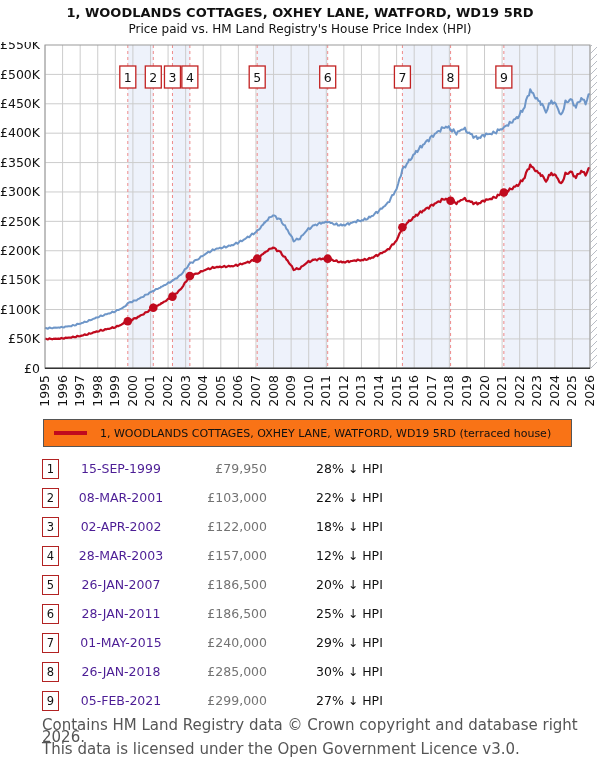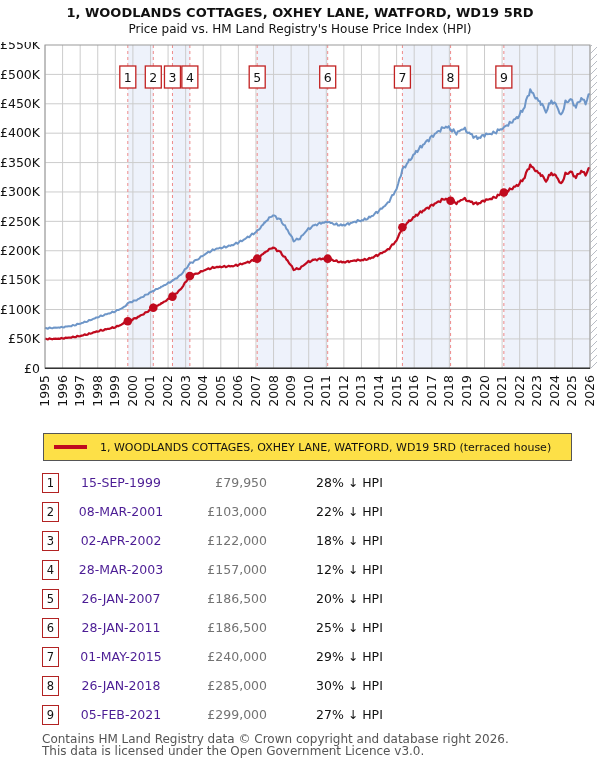--- a/index.html
+++ b/index.html
@@ -2,31 +2,31 @@
 <html><head>
 <meta charset="utf-8">
 <style>
   html,body{margin:0;padding:0;background:#ffffff;}
   body{width:600px;height:770px;font-family:"DejaVu Sans","Liberation Sans",sans-serif;color:#1a1a1a;overflow:hidden;}
   #app{position:relative;width:600px;height:770px;}
   .title-block{padding-top:4px;height:38px;text-align:center;}
   .chart-title{font-size:13px;line-height:17px;color:#111;font-weight:bold;}
   .chart-subtitle{font-size:12px;line-height:16px;color:#111;}
   #chart-svg{display:block;}
-  .legend-box{margin:15px 0 0 43px;width:512px;border:1px solid #555;padding:4px 5px 4px 10px;background:#fde047;}
+  .legend-box{margin:1px 0 0 43px;width:512px;border:1px solid #555;padding:4px 5px 4px 10px;background:#f97316;}
   .legend-row{display:flex;align-items:center;height:18px;}
   .legend-swatch{display:inline-block;width:33px;margin-right:13px;flex:0 0 33px;}
   .legend-label{font-size:11px;color:#111;white-space:nowrap;}
   .sale-table{margin:7px 0 0 42px;}
   .sale-row{display:flex;align-items:center;height:29px;}
   .sale-num{flex:0 0 15px;height:18px;border:1.5px solid #b22222;display:flex;align-items:center;justify-content:center;font-size:11.5px;color:#111;background:#fff;}
   .sale-date{flex:0 0 120px;margin-left:2px;text-align:center;font-size:12.5px;color:#4c1d95;}
   .sale-price{flex:0 0 86px;margin-left:0;text-align:right;font-size:12.5px;color:#737373;}
   .sale-pct{margin-left:49px;font-size:12.5px;color:#111;white-space:nowrap;}
-  .footer{margin:4px 0 0 42px;font-size:12px;line-height:12px;color:#555;}
+  .footer{margin:4px 0 0 42px;font-size:15px;line-height:12px;color:#555;}
 </style>
 </head>
 <body>
 
 <div id="app">
 
   <div class="title-block">
     <div class="chart-title">1, WOODLANDS COTTAGES, OXHEY LANE, WATFORD, WD19 5RD</div>
     <div class="chart-subtitle">Price paid vs. HM Land Registry's House Price Index (HPI)</div>
   </div>

